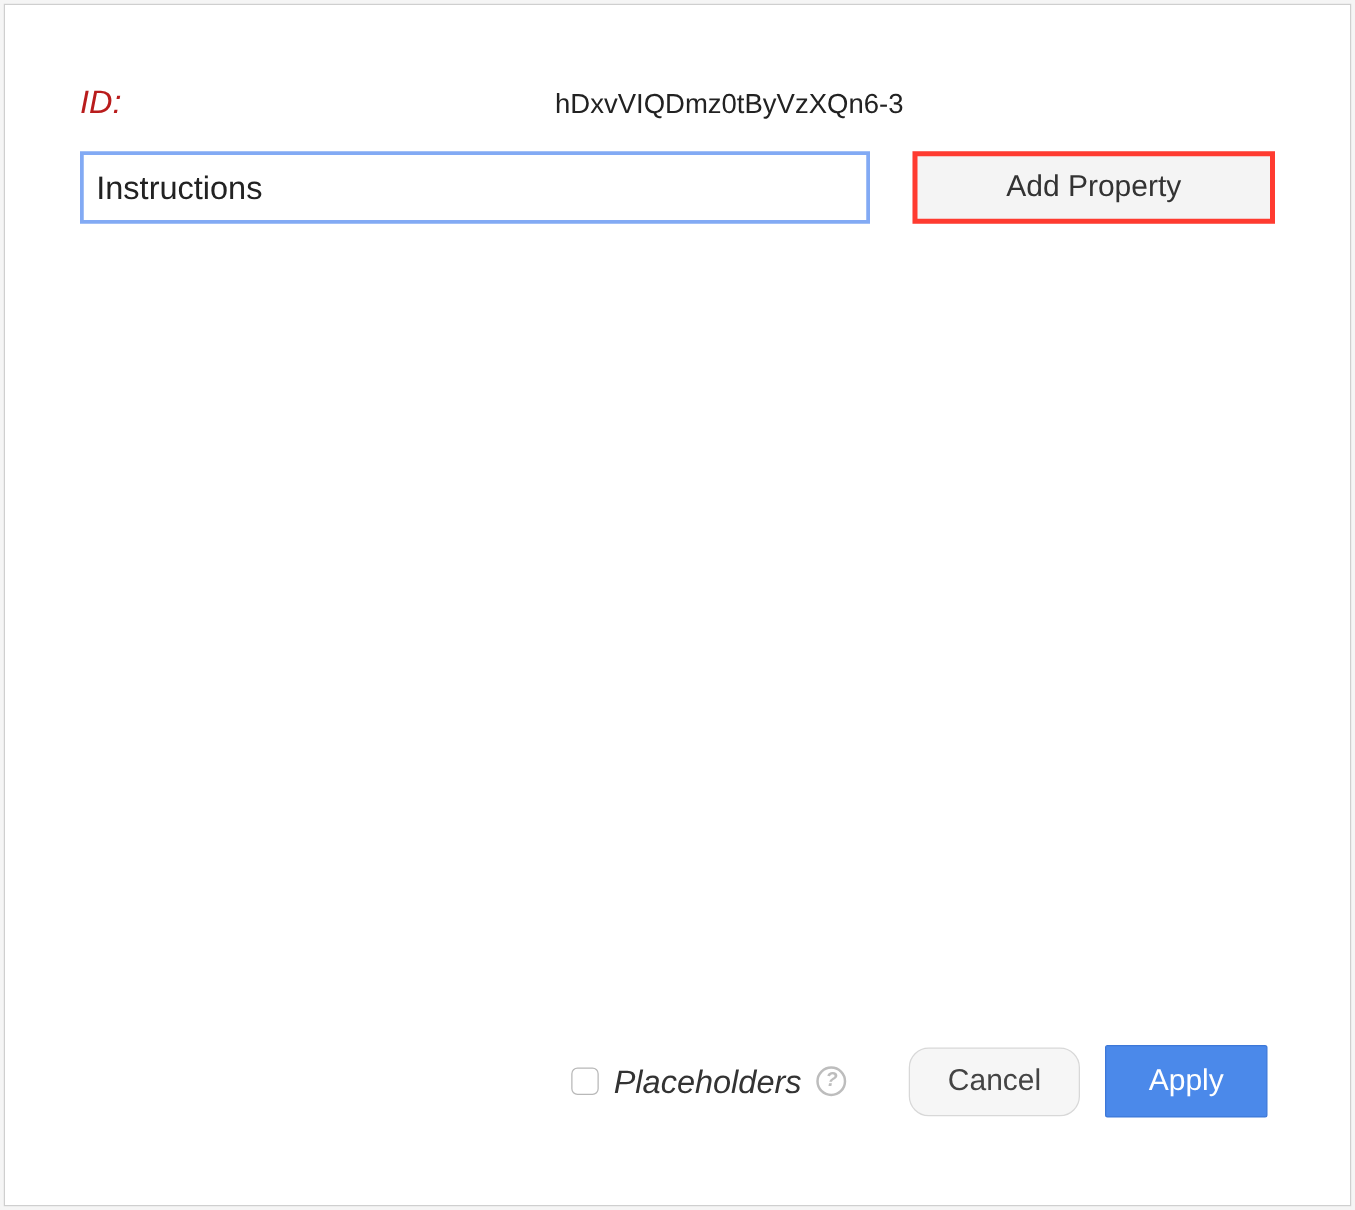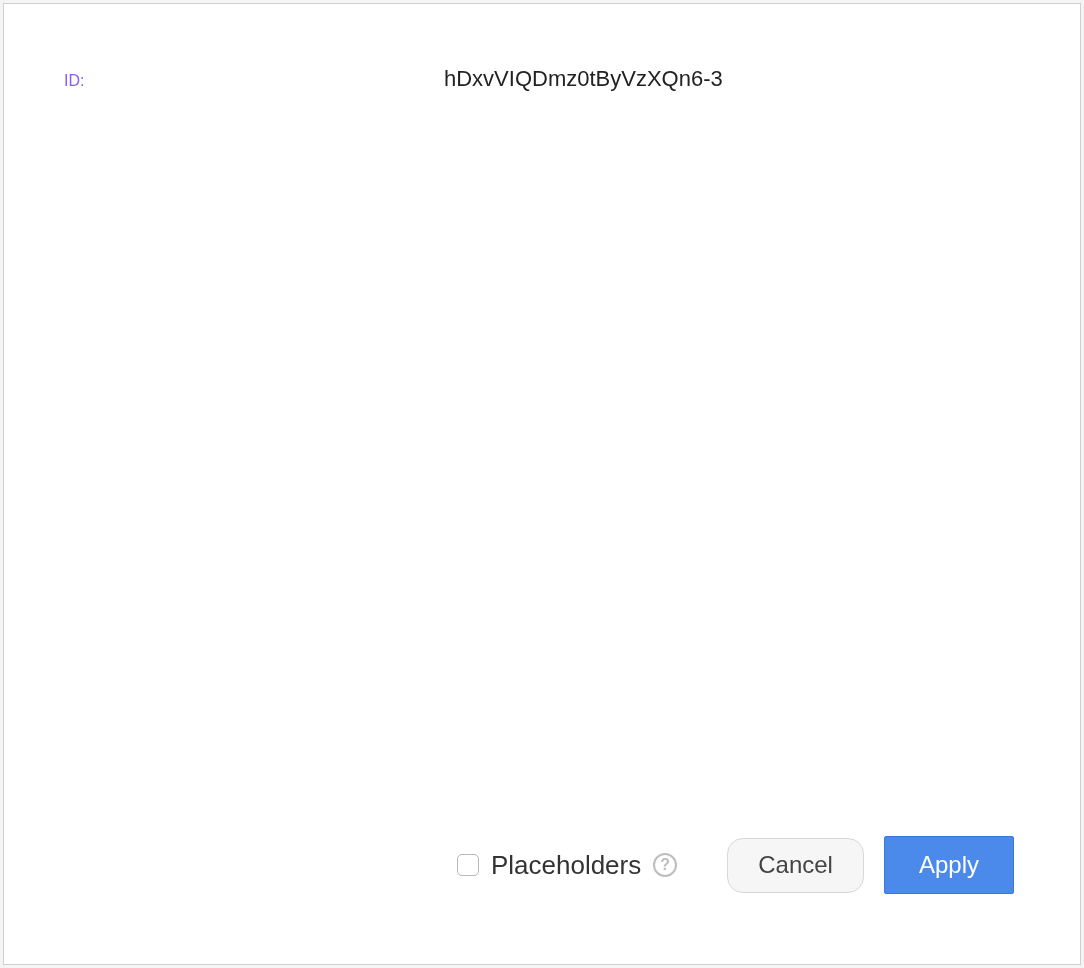--- a/index.html
+++ b/index.html
@@ -23,23 +23,24 @@
       position: relative;
       display: flex;
       flex-direction: column;
     }
     .id-row {
       display: flex;
       align-items: baseline;
       margin-bottom: 24px;
     }
     .id-label {
-      font-size: 16px;
-      color: #8b5cf6;
+      font-size: 26px;
+      color: #b91c1c;
       width: 380px;
+      font-style: italic;
     }
     .id-value {
       font-size: 22px;
       color: #222;
     }
     .entry-row {
       display: flex;
       align-items: stretch;
       gap: 34px;
     }
@@ -73,20 +74,21 @@
       justify-content: flex-end;
       gap: 20px;
       padding-right: 6px;
       padding-bottom: 30px;
     }
     .placeholders-group {
       display: flex;
       align-items: center;
       gap: 12px;
       margin-right: 30px;
+      font-style: italic;
     }
     .checkbox {
       width: 22px;
       height: 22px;
       border: 1.5px solid #b8b8b8;
       border-radius: 5px;
       background: #fff;
       cursor: pointer;
     }
     .placeholders-label {
@@ -131,20 +133,24 @@
 </head>
 <body>
 
 <div class="dialog">
 
   <div class="id-row">
     <span class="id-label">ID:</span>
     <span class="id-value">hDxvVIQDmz0tByVzXQn6-3</span>
   </div>
 
+  <div class="entry-row">
+    <input type="text" class="property-input" value="Instructions" style="">
+    <button class="add-property-button">Add Property</button>
+  </div>
 
   <div class="spacer"></div>
 
   <div class="footer">
     <div class="placeholders-group">
       <div class="checkbox" role="checkbox" aria-checked="false"></div>
       <span class="placeholders-label">Placeholders</span>
       <span class="help-icon">?</span>
     </div>
     <button class="cancel-button">Cancel</button>

